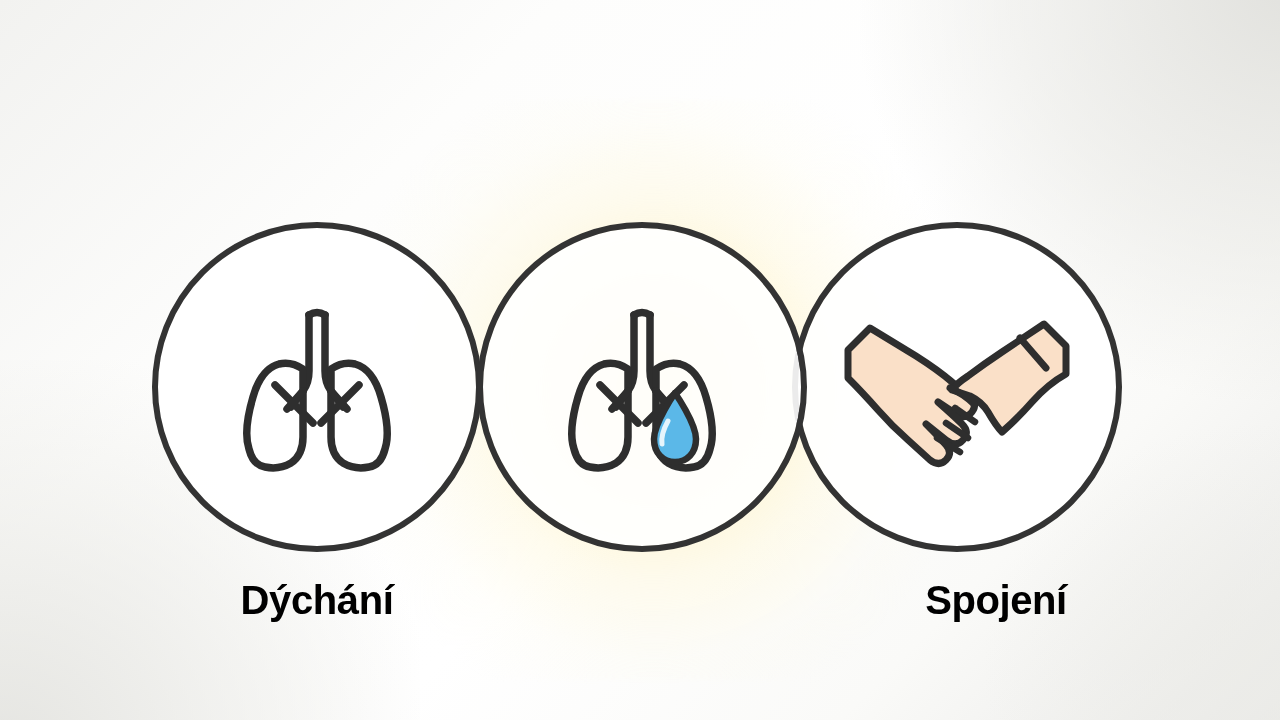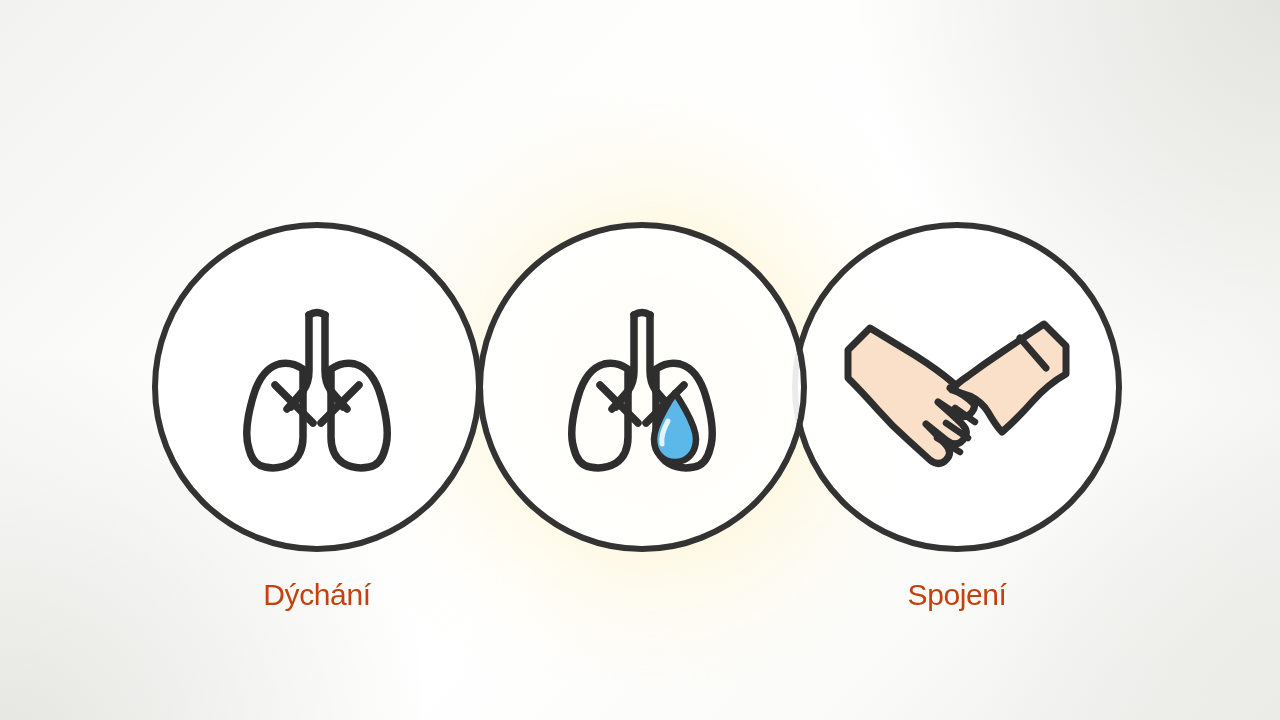--- a/index.html
+++ b/index.html
@@ -99,29 +99,29 @@
   #node-0 { left: 152px; top: 222px; z-index: 3; }
   #node-1 { left: 477px; top: 222px; z-index: 4; }
   #node-2 { left: 792px; top: 222px; z-index: 2; }
 
   
   .label {
     position: absolute;
     top: 578px;
     width: 330px;
     text-align: center;
-    font-size: 30px;
-    font-weight: normal;
-    color: #c2410c;
+    font-size: 40px;
+    font-weight: bold;
+    color: #000000;
     letter-spacing: -0.4px;
     line-height: 1.1;
   }
   #label-0 { left: 152px; }
   #label-1 { left: 477px; }
-  #label-2 { left: 792px; }
+  #label-2 { left: 831px; }
 
   svg { display: block; overflow: visible; }
 </style>
 </head>
 <body>
 
 <div id="stage">
 
   <div class="bg-base"></div>
   <div class="bg-vignette-tr"></div>

